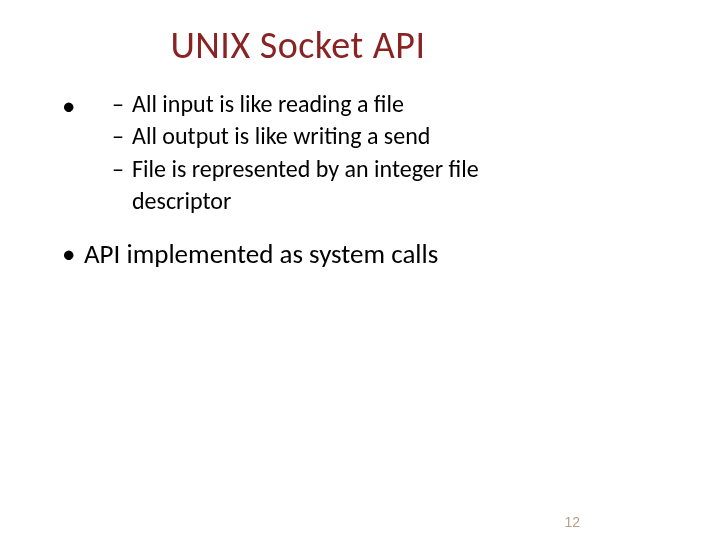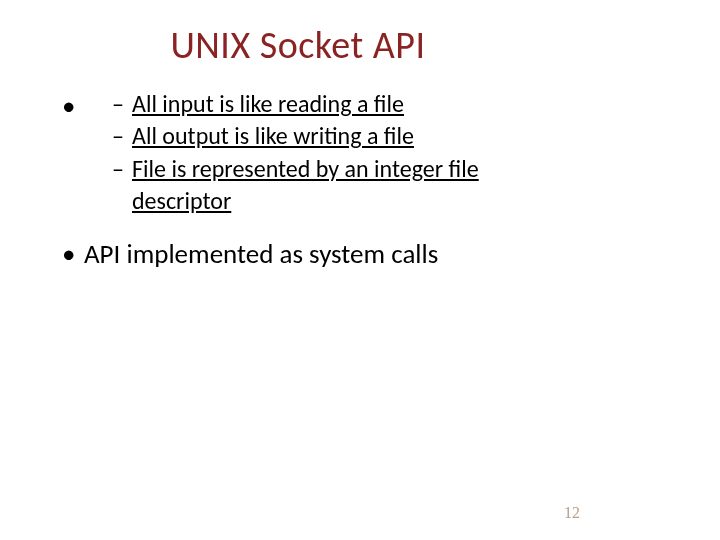--- a/index.html
+++ b/index.html
@@ -53,52 +53,51 @@
   ul.level2 {
     list-style: none;
     margin: 2px 0 18px 0;
     padding: 0 0 0 28px;
   }
   ul.level2 > li {
     position: relative;
     font-size: 24px;
     line-height: 1.35;
     padding-left: 20px;
-    text-decoration: underline;
   }
   ul.level2 > li::before {
     content: "–";
     position: absolute;
     left: 0;
     top: 0;
     color: #000;
   }
   .pagenum {
     position: absolute;
     right: 16px;
-    bottom: 18px;
-    font-size: 16px;
+    bottom: 10px;
+    font-size: 14px;
     color: #b9a08b;
-    font-family: Liberation Serif, serif;
+    font-family: Liberation Sans, sans-serif;
   }
 </style>
 </head>
 <body>
 
 <div class="slide">
 
   <div class="title">UNIX Socket API</div>
 
   <div class="body">
     <ul class="level1">
 
       <li>
         <ul class="level2">
           <li><span>All input is like reading a file</span></li>
-          <li><span>All output is like writing a file</span></li>
+          <li><span>All output is like writing a send</span></li>
           <li><span>File is represented by an integer file descriptor</span></li>
         </ul>
       </li>
 
       <li>
         <span>API implemented as system calls</span>
       </li>
 
     </ul>
   </div>

